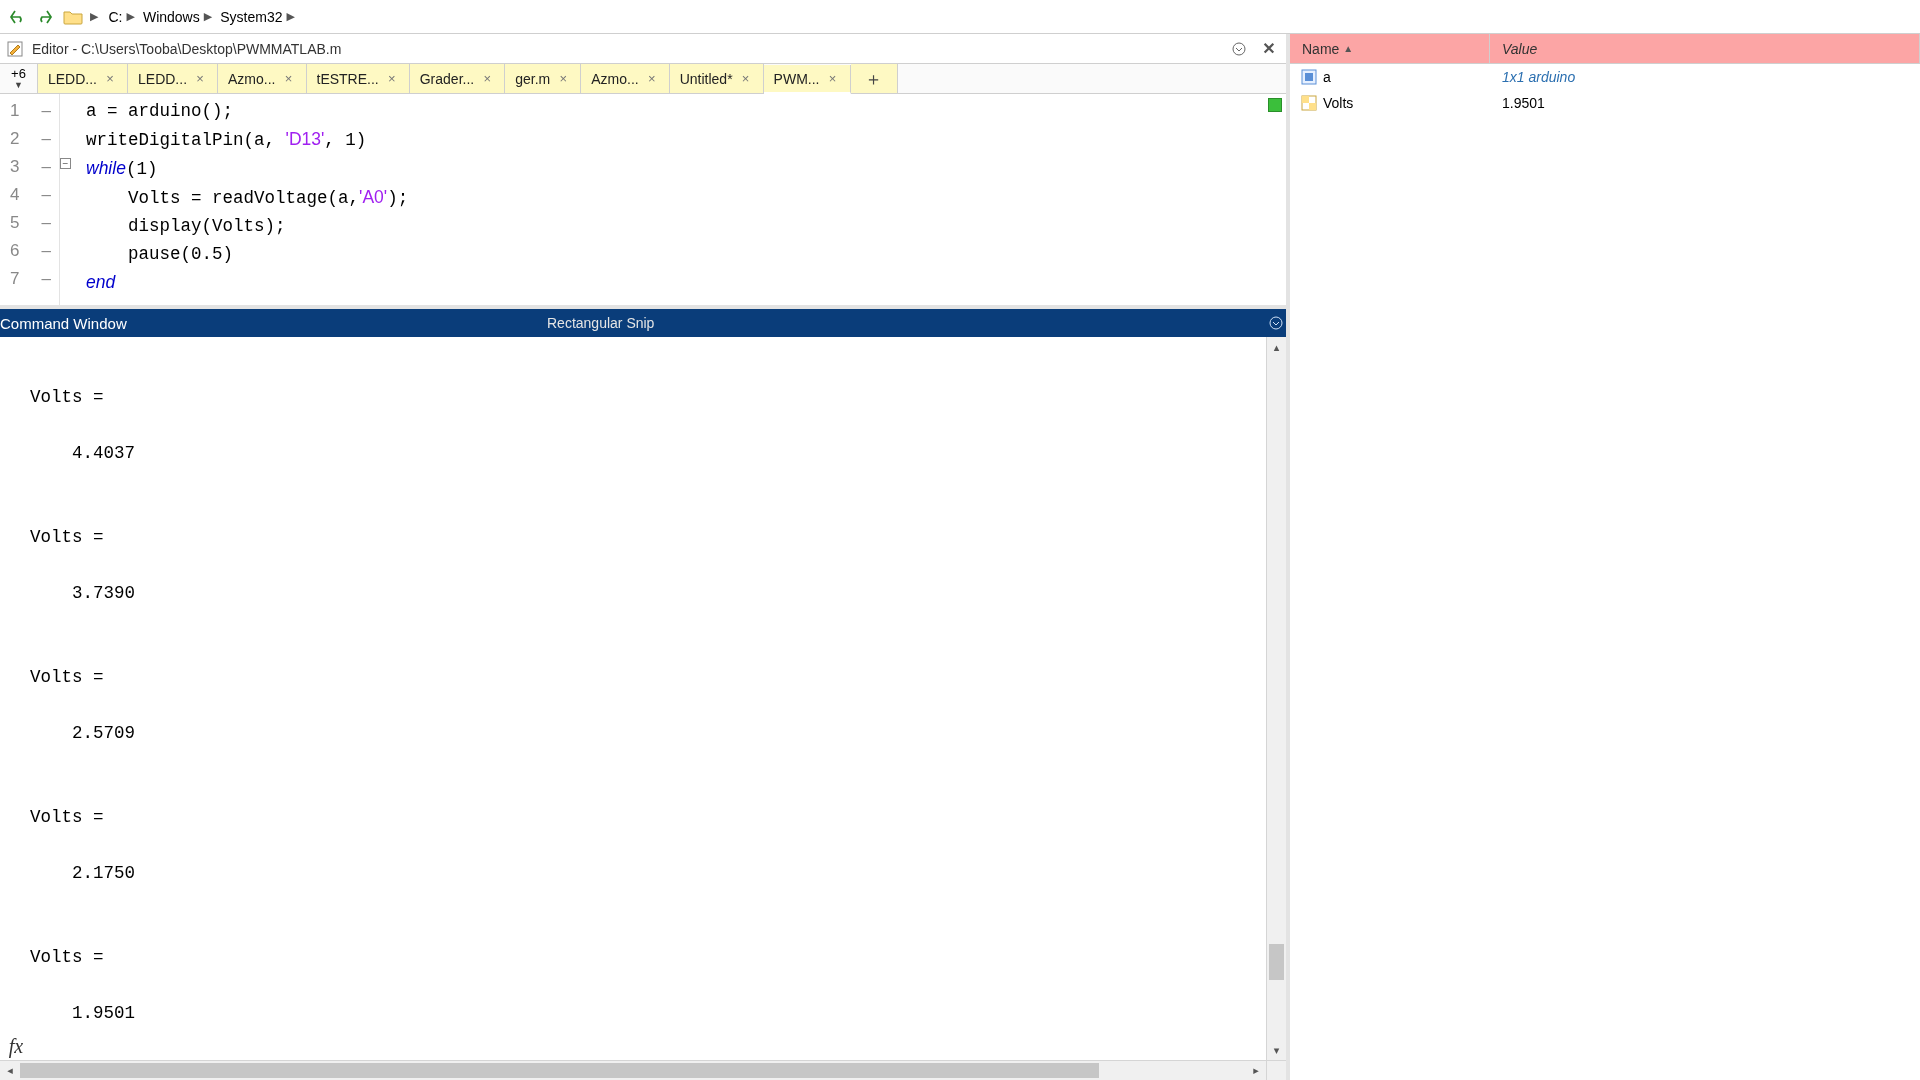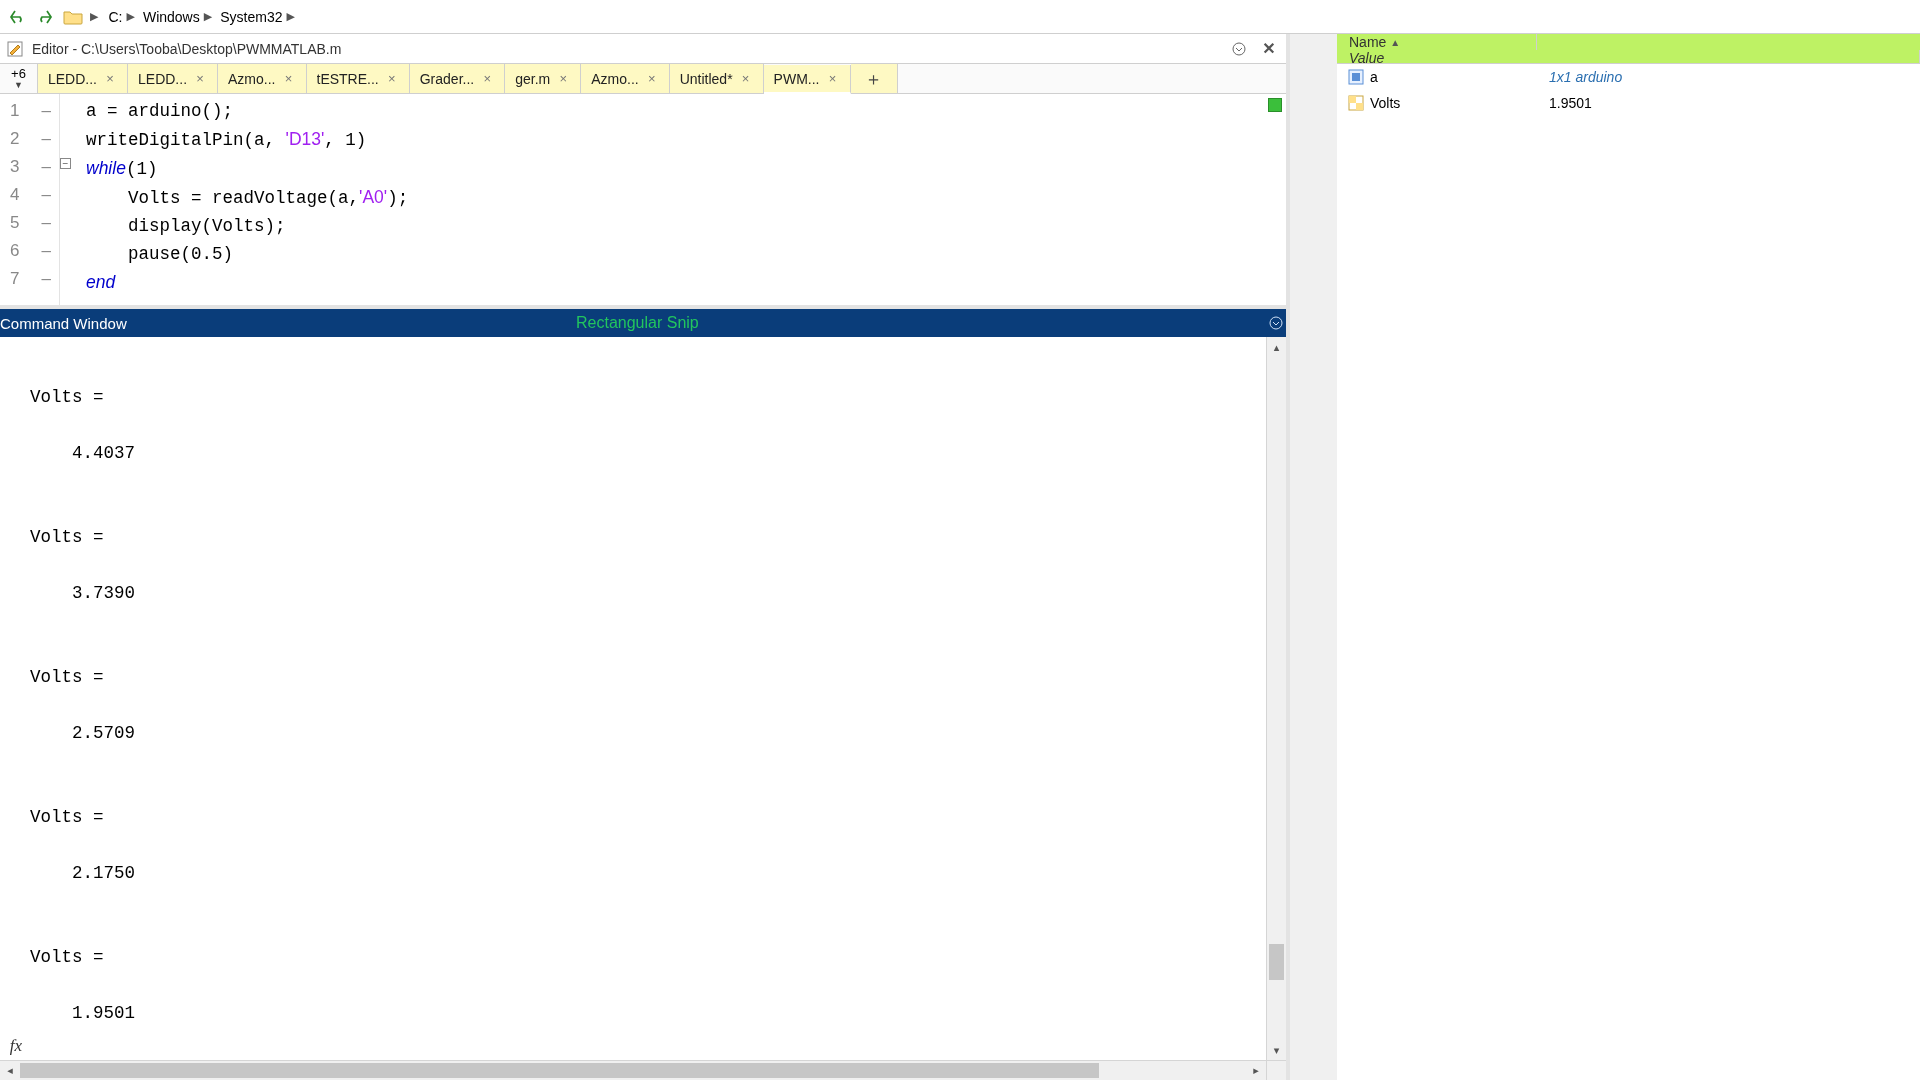--- a/index.html
+++ b/index.html
@@ -6,21 +6,21 @@
 body { background:#f0f0f0; width:1920px; height:1080px; overflow:hidden; font-size:14px; }
 
 
 .addrbar { height:34px; background:#fff; border-bottom:1px solid #cfcfcf; display:flex; align-items:center; padding:0 6px; gap:6px; }
 .addrbar .nav-icon { width:22px; height:22px; display:flex; align-items:center; justify-content:center; color:#2b6f2b; }
 .addrbar .folder-icon { width:22px; height:22px; display:flex; align-items:center; justify-content:center; }
 .addrbar .crumb { display:flex; align-items:center; gap:4px; height:100%; padding:0 4px; cursor:default; }
 .addrbar .chev { color:#555; font-size:11px; }
 
 
-.main { display:flex; height:calc(1080px - 34px);gap:47px; }
+.main { display:flex; height:calc(1080px - 34px); }
 
 .leftcol { width:1290px; display:flex; flex-direction:column; border-right:4px solid #e3e3e3; }
 .rightcol { flex:1; display:flex; flex-direction:column; background:#fff; }
 
 
 .panel-title { height:30px; background:#fff; border-bottom:1px solid #cfcfcf; display:flex; align-items:center; padding:0 6px; gap:8px; }
 .panel-title .ed-icon { width:18px; height:18px; display:flex; align-items:center; justify-content:center; }
 .panel-title .title-text { color:#333; }
 .panel-title .spacer { flex:1; }
 .panel-title .winbtn { width:22px; height:22px; display:flex; align-items:center; justify-content:center; color:#555; border:1px solid transparent; }
@@ -44,37 +44,37 @@
 .fold .fold-box { width:11px; height:11px; border:1px solid #888; display:flex; align-items:center; justify-content:center; font-size:10px; line-height:1; color:#555; margin-top:61px; }
 .code { flex:1; padding:3px 0 8px 8px; font-family:Consolas,"Courier New",monospace; font-size:17.5px; line-height:28px; color:#000; white-space:pre; }
 .kw { color:#0000cc;font-style:italic; }
 .str { color:#a020f0; }
 .code-status { position:absolute; right:4px; top:4px; width:14px; height:14px; background:#3bbf3b; border:1px solid #2a8f2a; }
 
 
 .cmd-title { height:28px; background:#0a3d7a; color:#fff; display:flex; align-items:center; padding:0 0; font-size:15px; }
 .cmd-title .spacer { flex:1; }
 .cmd-title .winbtn { width:20px; height:20px; display:flex; align-items:center; justify-content:center; color:#cfe0f5; }
-.cmd-snip { position:absolute; left:576px; color:#22c55e; font-size:16px; pointer-events:none; }
+.cmd-snip { position:absolute; left:547px; color:#e5e5e5; font-size:14px; pointer-events:none; }
 .cmd-body-wrap { position:relative; flex:1; display:flex; flex-direction:column; min-height:0; }
 .cmd-body { flex:1; background:#fff; font-family:Consolas,"Courier New",monospace; font-size:17.5px; line-height:28px; color:#000; white-space:pre; padding:18px 10px 10px 30px; overflow:hidden; position:relative; }
-.fx-icon { position:absolute; left:6px; bottom:24px; width:20px; height:20px; font-style:italic; font-family:"Times New Roman",serif; font-size:17px; color:#333; display:flex; align-items:center; justify-content:center; }
+.fx-icon { position:absolute; left:6px; bottom:24px; width:20px; height:20px; font-style:italic; font-family:"Times New Roman",serif; font-size:20px; color:#333; display:flex; align-items:center; justify-content:center; }
 .vscroll { position:absolute; right:0; top:0; bottom:20px; width:20px; background:#f0f0f0; border-left:1px solid #d5d5d5; display:flex; flex-direction:column; }
 .vscroll .btn { height:20px; display:flex; align-items:center; justify-content:center; color:#555; font-size:11px; }
 .vscroll .track { flex:1; position:relative; }
 .vscroll .thumb { position:absolute; left:2px; right:2px; top:86%; height:36px; background:#c6c6c6; }
 .hscroll { height:20px; width:calc(100% - 20px); background:#f0f0f0; border-top:1px solid #d5d5d5; display:flex; position:absolute; bottom:0; left:0; }
 .hscroll .btn { width:20px; display:flex; align-items:center; justify-content:center; color:#555; font-size:11px; }
 .hscroll .track { flex:1; position:relative; }
 .hscroll .thumb { position:absolute; top:2px; bottom:2px; left:0; width:88%; background:#c6c6c6; }
 .hscroll-right-gap { position:absolute; right:0; bottom:0; width:20px; height:20px; background:#f0f0f0; border-left:1px solid #d5d5d5; border-top:1px solid #d5d5d5; }
 
 
 .ws-title { height:30px; background:#fff; border-bottom:1px solid #cfcfcf; display:flex; align-items:center; padding:0 12px; color:#333; font-size:16px; }
-.ws-head { height:30px; background:#bef264; border-bottom:1px solid #cfcfcf; display:flex; align-items:stretch;flex-direction:column; }
+.ws-head { height:30px; background:#fca5a5; border-bottom:1px solid #cfcfcf; display:flex; align-items:stretch; }
 .ws-head .col { display:flex; align-items:center; padding:0 12px; border-right:1px solid #cfcfcf; color:#333; }
 .ws-head .col.name { width:200px; gap:4px; }
 .ws-head .sort { font-size:10px; color:#555; }
 .ws-body { flex:1; background:#fff; }
 .ws-row { display:flex; height:26px; align-items:center; }
 .ws-row .c1 { width:200px; display:flex; align-items:center; gap:6px; padding-left:10px; }
 .ws-row .c2 { padding-left:12px; }
 .var-icon { width:17px; height:17px; display:flex; align-items:center; justify-content:center; }
 .ital { font-style:italic; color:#2b6fb0; }
 

